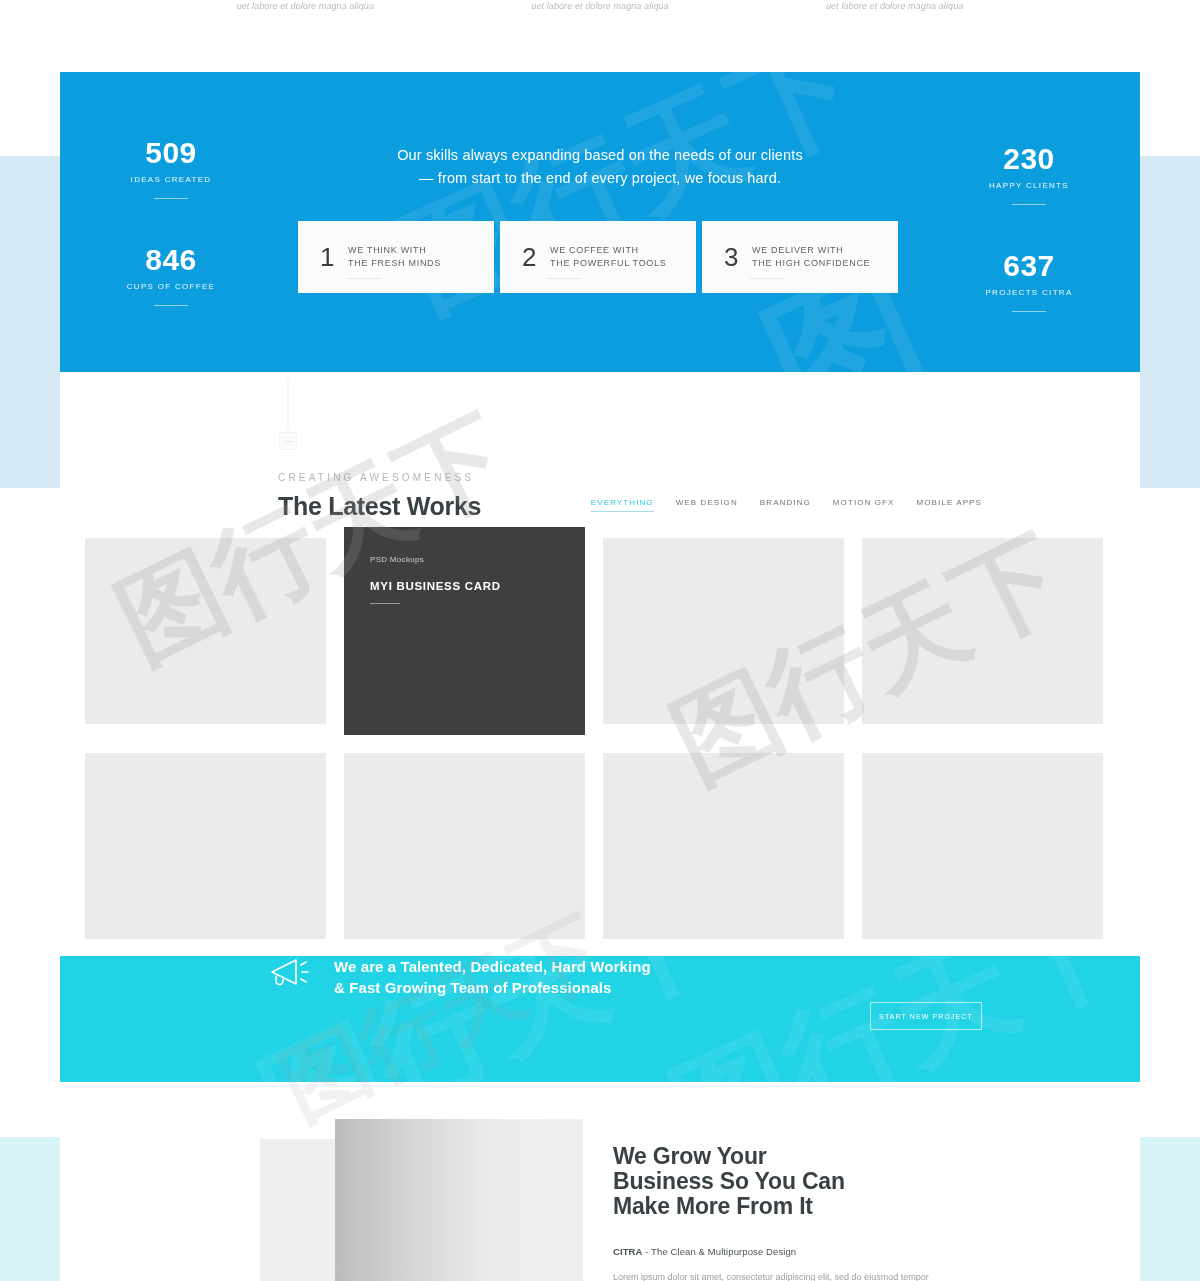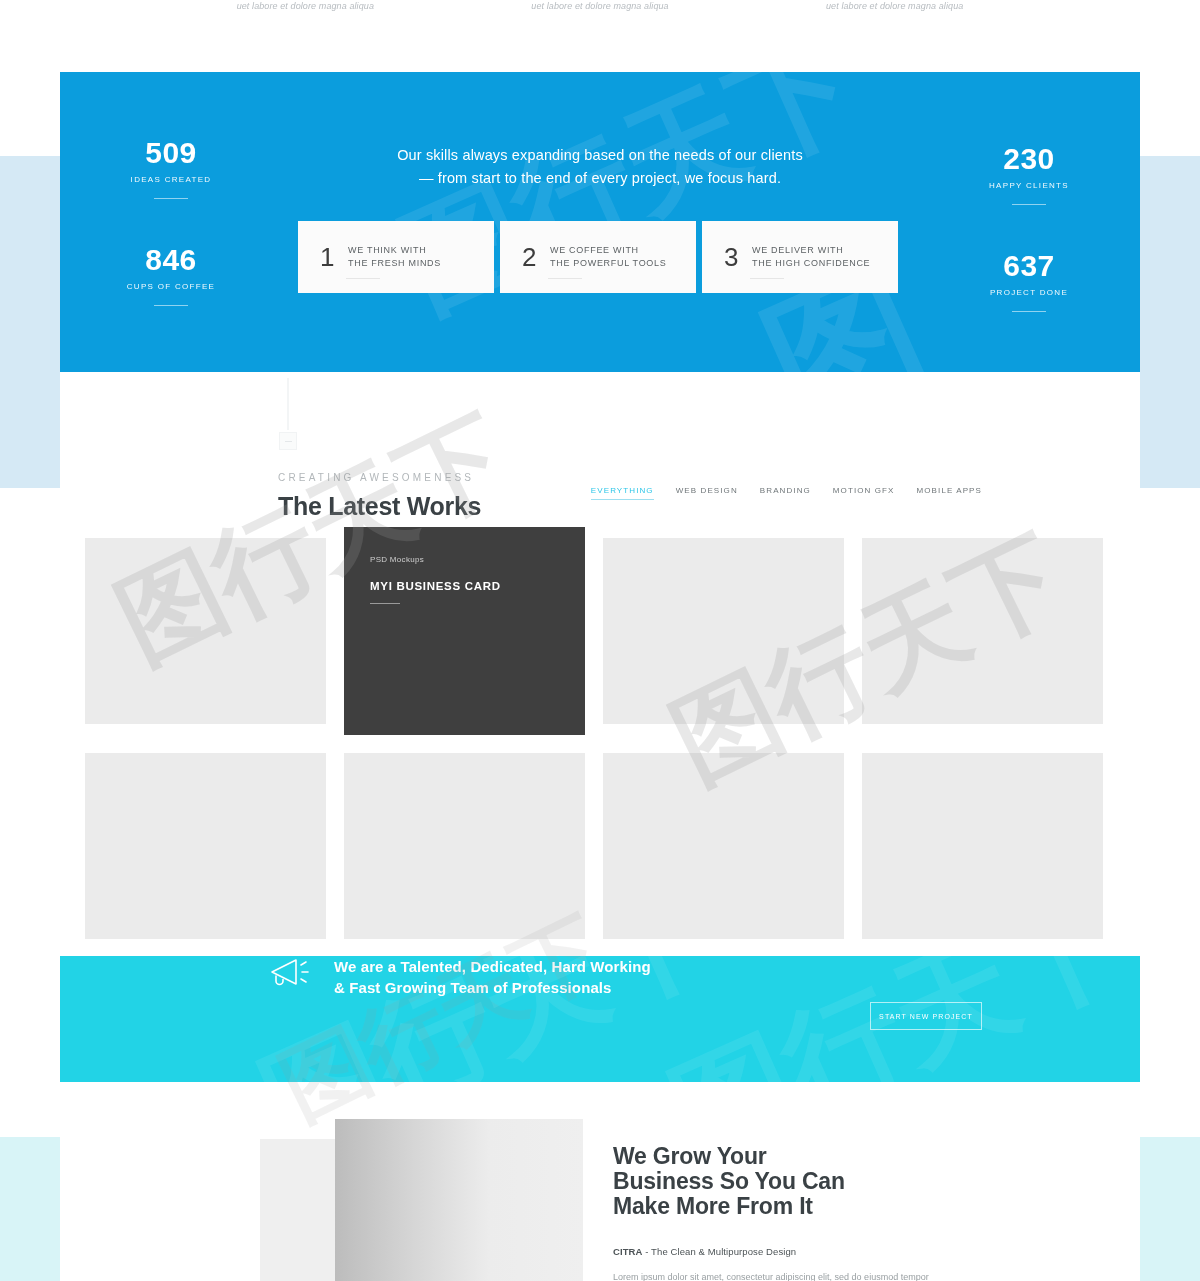--- a/index.html
+++ b/index.html
@@ -215,21 +215,21 @@
     font-size: 25px;
     font-weight: bold;
     color: #3a4145;
     letter-spacing: -.3px;
     margin-top: 9px;
   }
 
   .pf-filters {
     position: absolute;
     right: 158px;
-    top: 114px;
+    top: 126px;
     display: flex;
     gap: 22px;
     align-items: center;
   }
   .pf-filter {
     font-size: 8px;
     letter-spacing: 1.1px;
     color: #6f7679;
     text-transform: uppercase;
     padding-bottom: 5px;
@@ -443,21 +443,21 @@
       </div>
 
       <div class="stats-col stats-right">
         <div class="stat">
           <div class="stat-num">230</div>
           <div class="stat-label">HAPPY CLIENTS</div>
           <div class="stat-rule"></div>
         </div>
         <div class="stat">
           <div class="stat-num">637</div>
-          <div class="stat-label">PROJECT DONE</div>
+          <div class="stat-label">PROJECTS CITRA</div>
           <div class="stat-rule"></div>
         </div>
       </div>
 
       <div class="blue-intro">
         <div>Our skills always expanding based on the needs of our clients</div>
         <div>— from start to the end of every project, we focus hard.</div>
       </div>
 
       <div class="steps">

